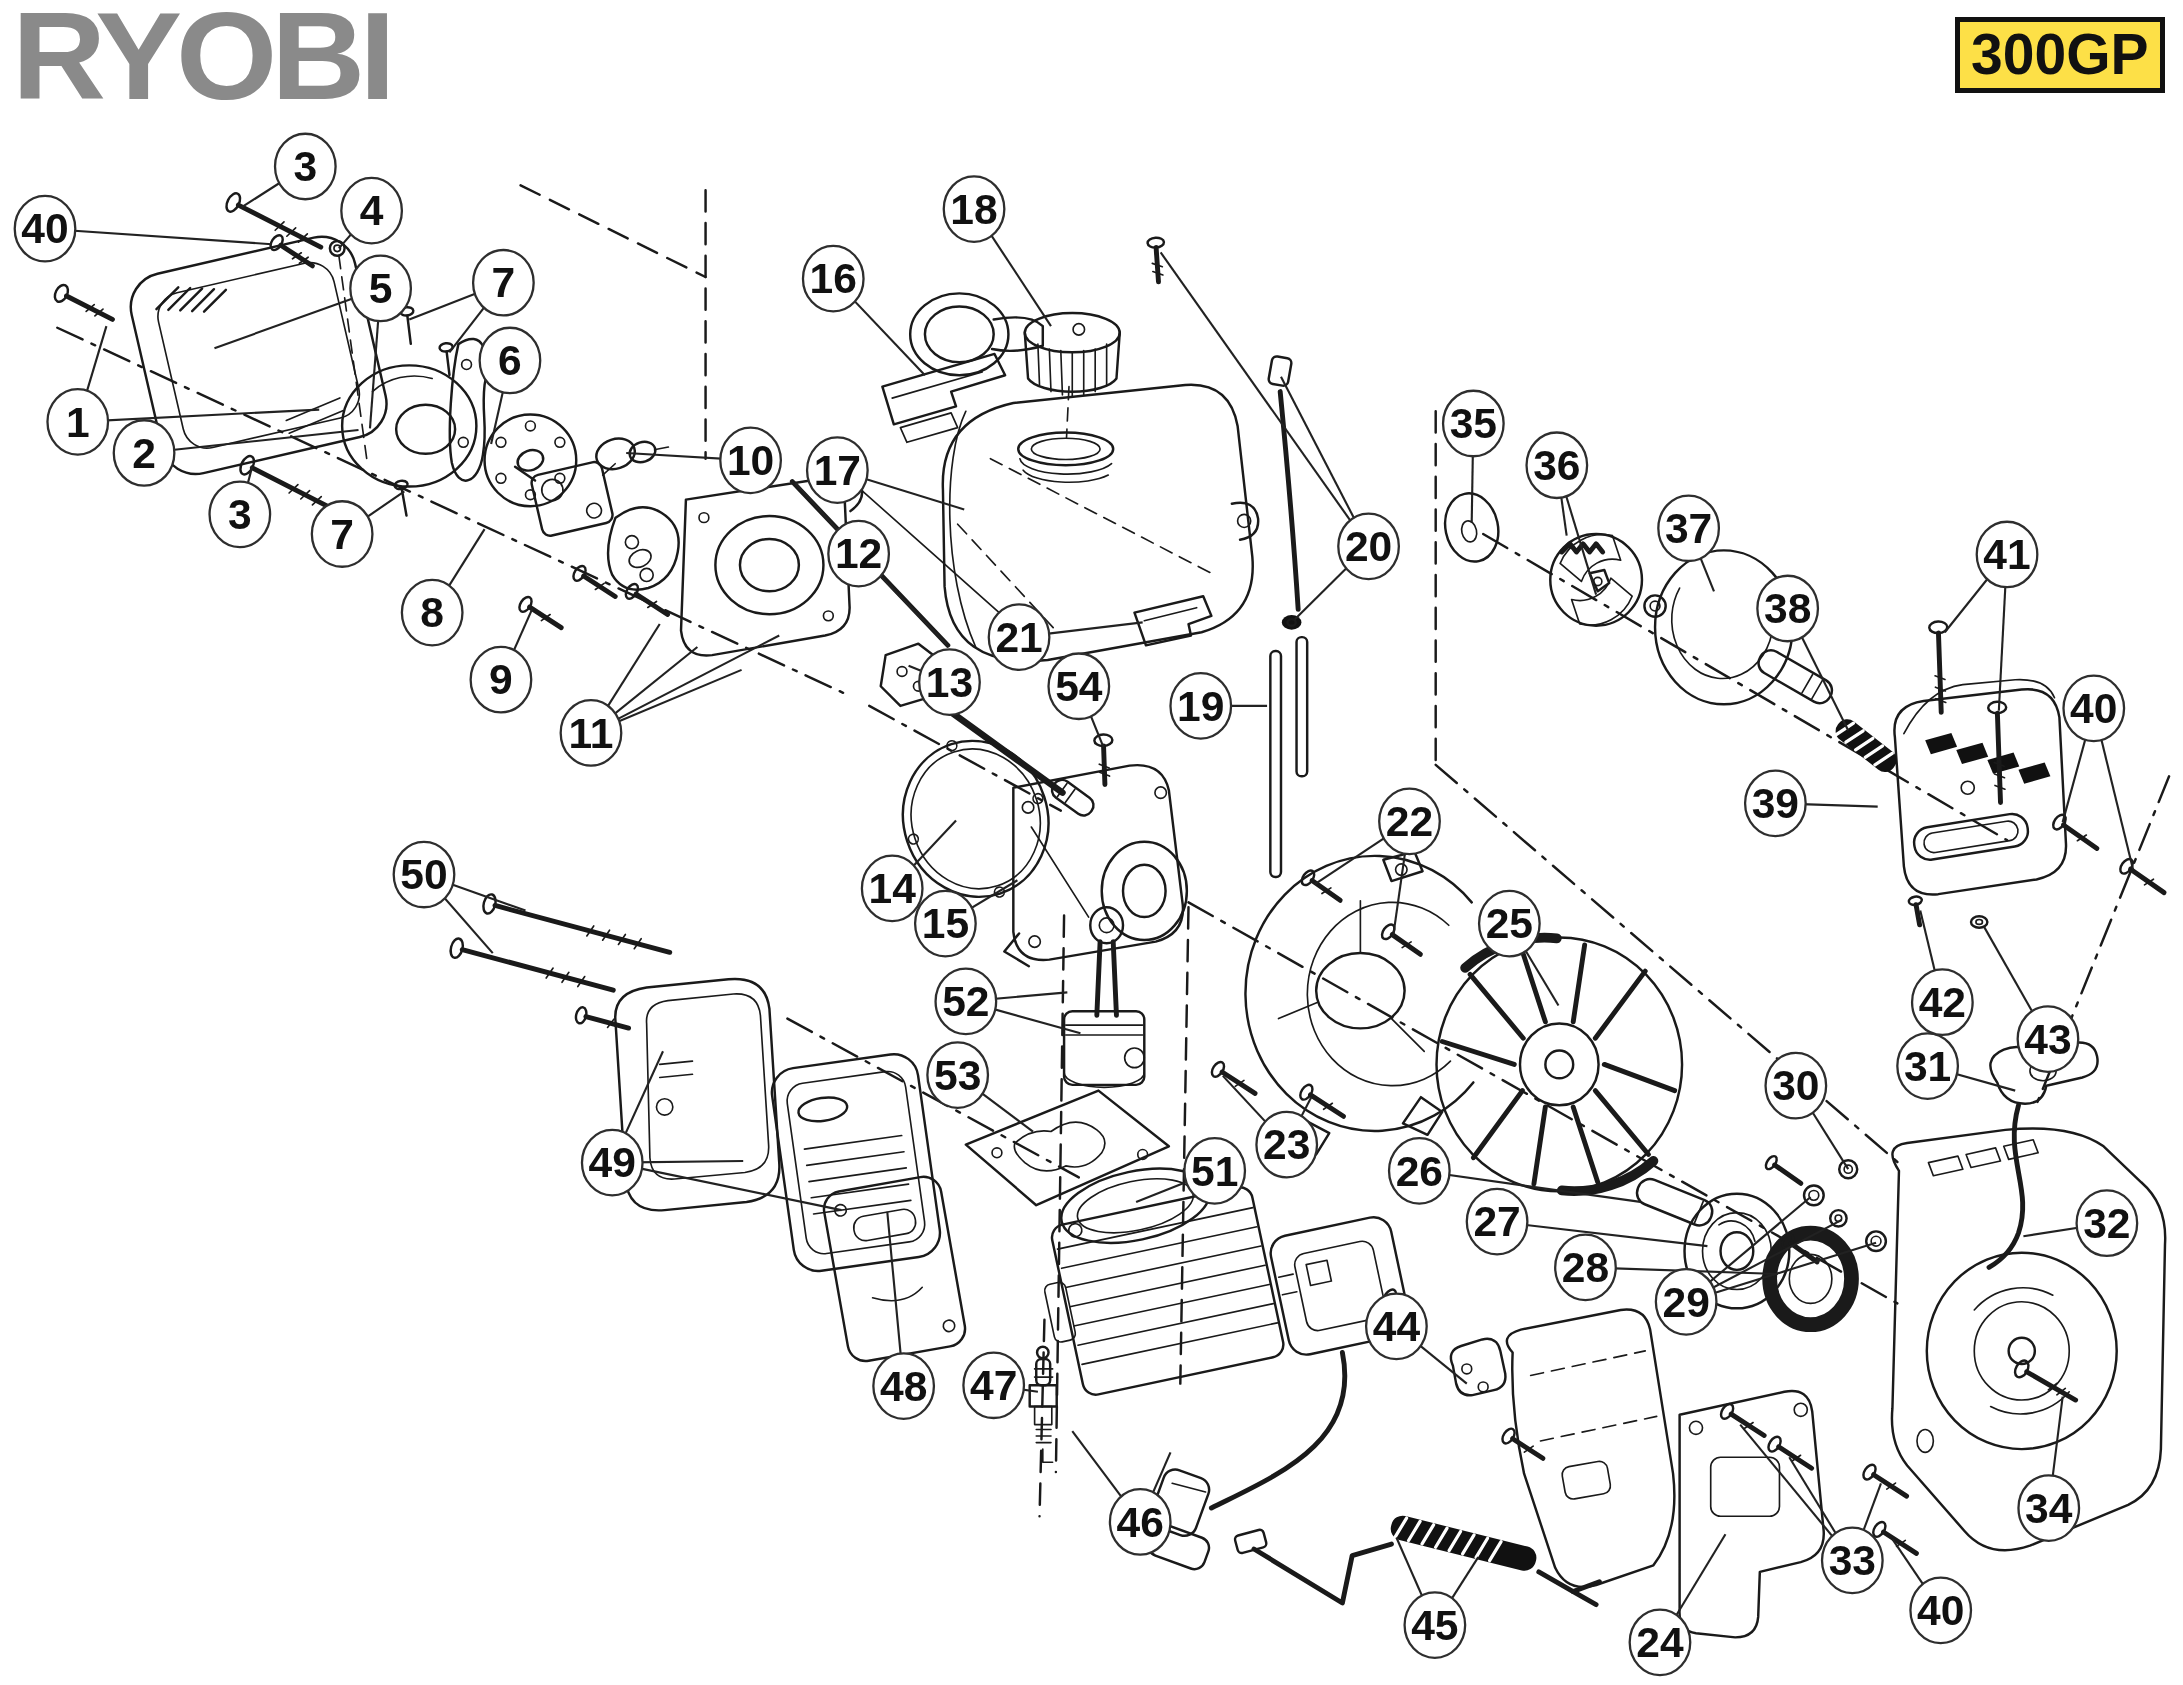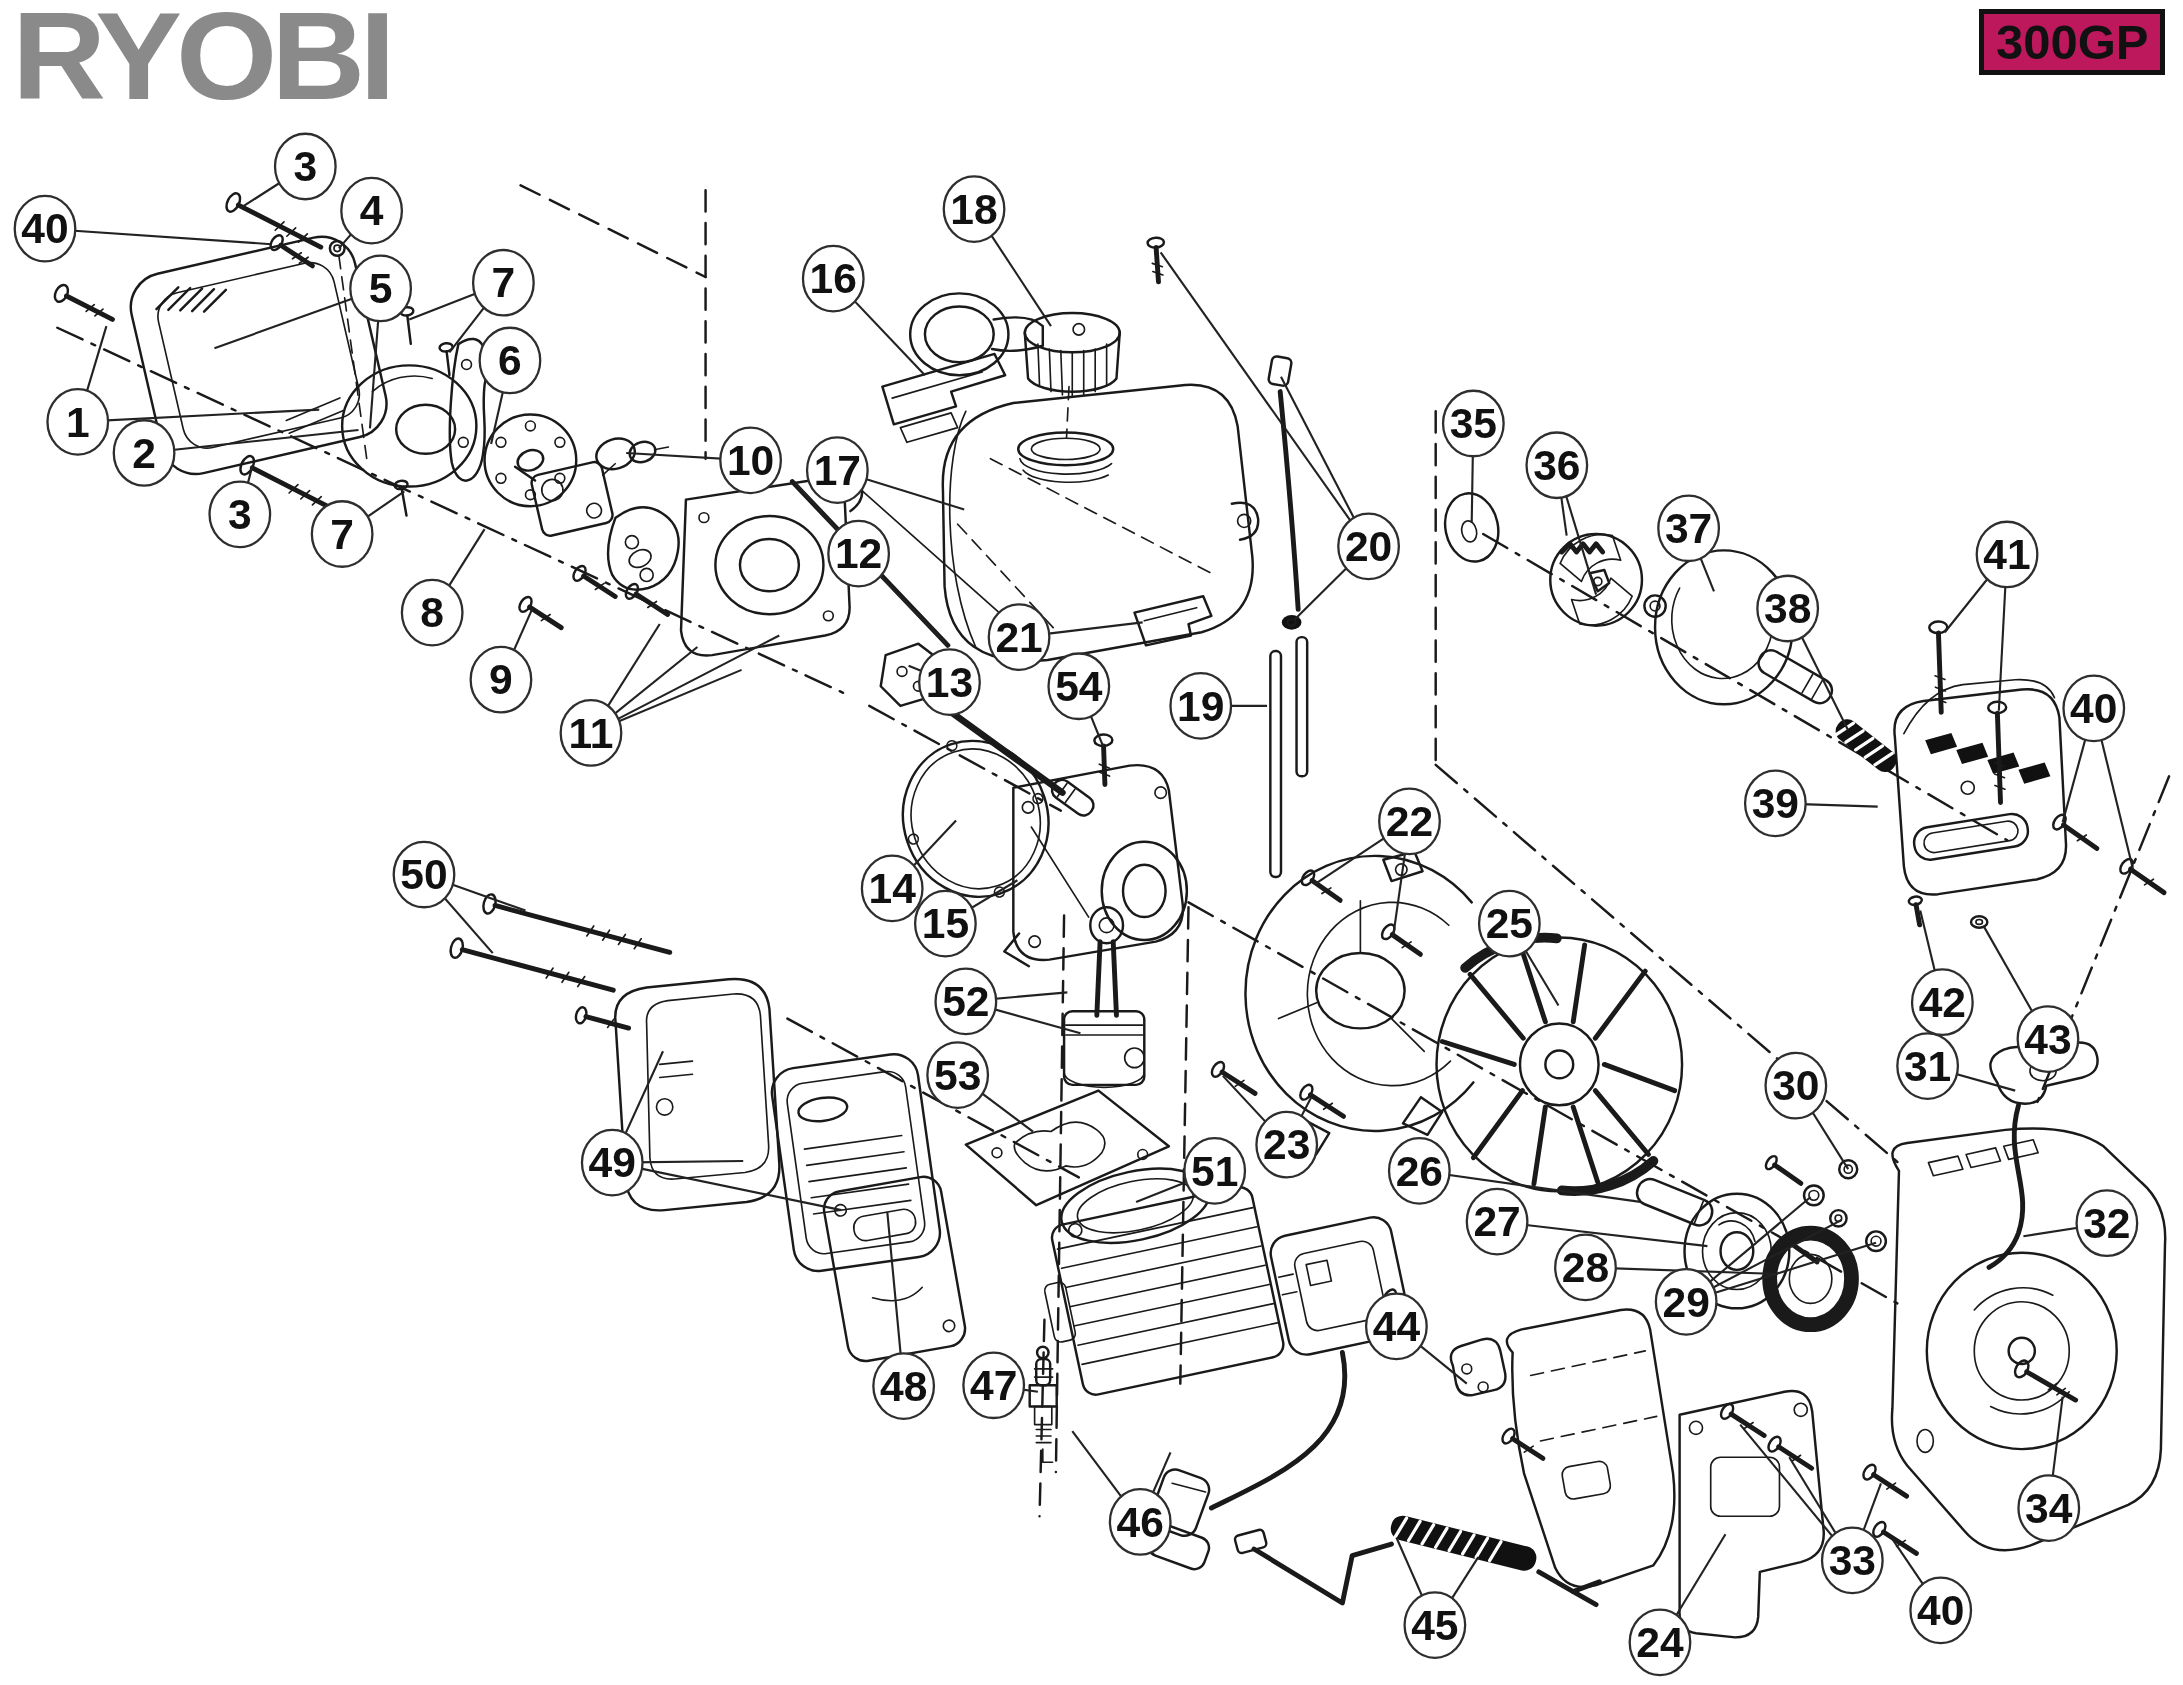--- a/index.html
+++ b/index.html
@@ -2,23 +2,23 @@
 <html style="font-size:13px"><head>
 <meta charset="utf-8">
 <style>
   html,body{margin:0;padding:0;background:#ffffff;}
   .page{position:relative;width:2183px;height:1686px;background:#fff;
         font-family:"Liberation Sans",sans-serif;overflow:hidden;}
   .page svg{position:absolute;left:0;top:0;}
   .brand{position:absolute;top:-14.7px;left:11.5px;font-size:124px;font-weight:800;
          color:#8a8a8a;letter-spacing:-5.7px;transform:scaleX(1.05);transform-origin:left top;
          font-family:"Liberation Sans",sans-serif;}
-  .model-box{position:absolute;top:9px;right:18px;border:5.7px solid #111;
-             padding:0 11.5px;font-size:49px;font-weight:700;color:#111;line-height:1.15;
-             background:#be185d;}
+  .model-box{position:absolute;top:17px;right:18px;border:5.7px solid #111;
+             padding:0 11.5px;font-size:57px;font-weight:700;color:#111;line-height:1.15;
+             background:#fde047;}
   
   .art *{stroke:#1a1a1a;fill:none;stroke-width:3;stroke-linecap:round;stroke-linejoin:round;}
   .art .fb{fill:#111;stroke:none;}
   .art .wln{stroke:#fff;stroke-width:4;}
   .art .thin{stroke-width:2;}
   .art .th{stroke-width:6;}
   .art .th8{stroke-width:8;}
   .art .th12{stroke-width:12;}
   .art .seal{stroke-width:18;}
   .art .dash{stroke-dasharray:26 14;}

